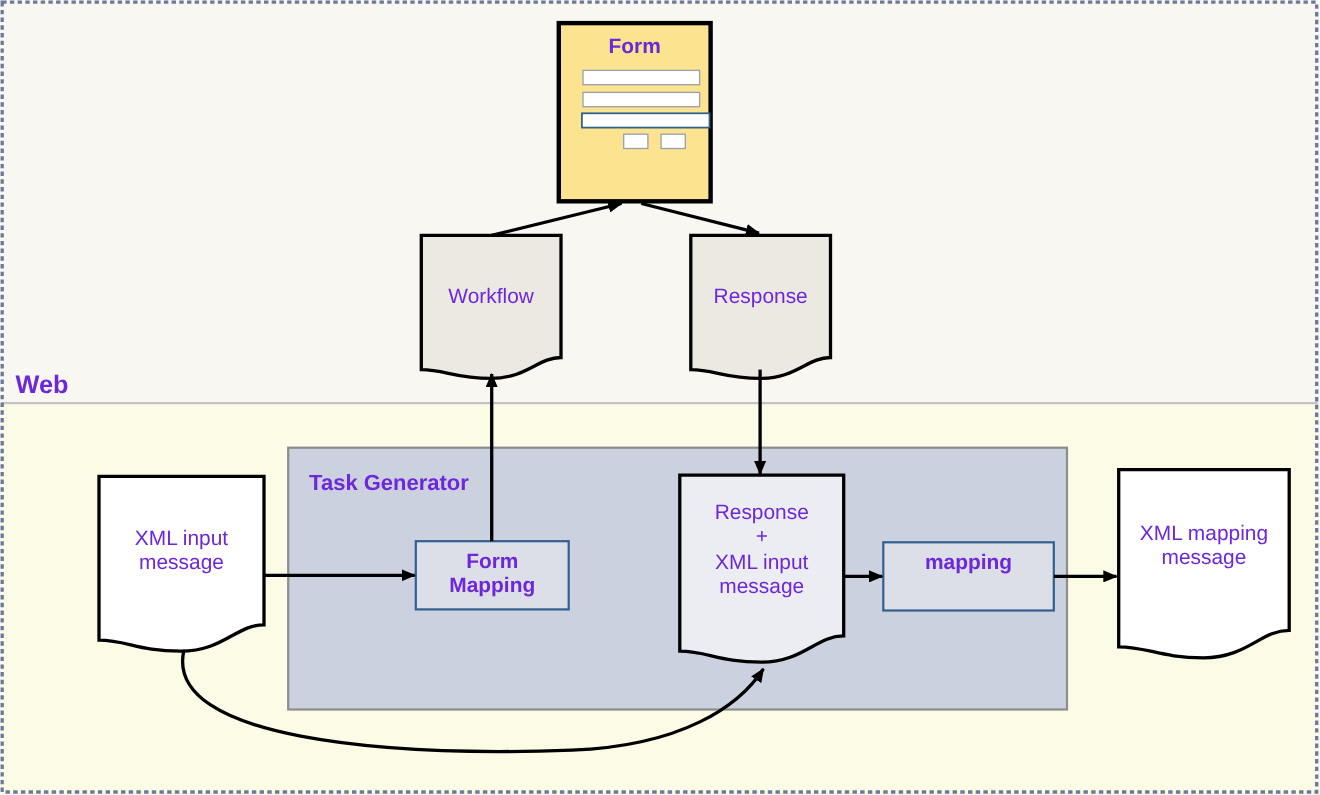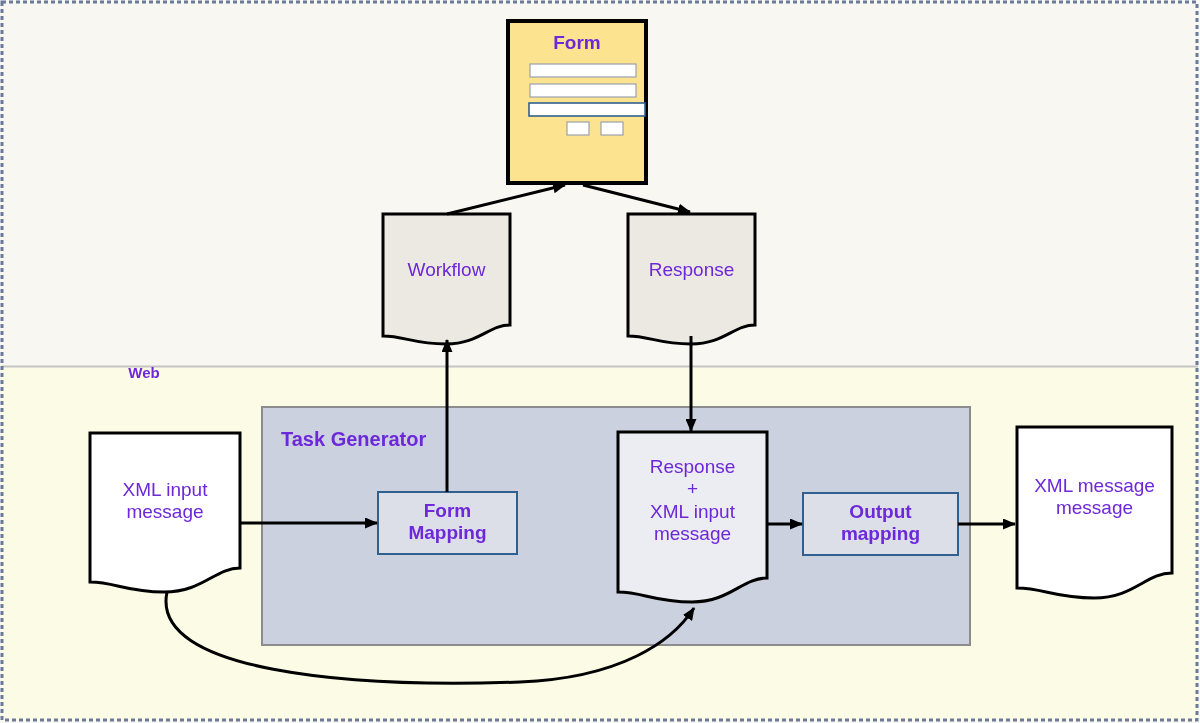--- a/index.html
+++ b/index.html
@@ -24,25 +24,24 @@
     height: 723px;
   }
   .lbl {
     position: absolute;
     pointer-events: none;
     text-align: center;
     color: #6d28d9;
     line-height: 1.18;
   }
   .swimlane-label {
-    font-size: 15px;
+    font-size: 23px;
     font-weight: bold;
-    text-align: center;
+    text-align: left;
     letter-spacing: 0.1px;
-    margin-top: 28px;
   }
   .doc-label {
     font-size: 19px;
     font-weight: normal;
   }
   .form-title {
     font-size: 19px;
     font-weight: bold;
   }
   .box-label {
@@ -138,22 +137,21 @@
   </div>
 
   <div class="lbl doc-label" style="left:618px; top:456px; width:149px;">
     <div>Response</div>
     <div>+</div>
     <div>XML input</div>
     <div>message</div>
   </div>
 
   <div class="lbl box-label" style="left:803px; top:501px; width:155px;">
-    <div>Output</div>
     <div>mapping</div>
   </div>
 
   <div class="lbl doc-label" style="left:1017px; top:475px; width:155px;">
-    <div>XML message</div>
+    <div>XML mapping</div>
     <div>message</div>
   </div>
 
 </div>
 
 </body></html>

